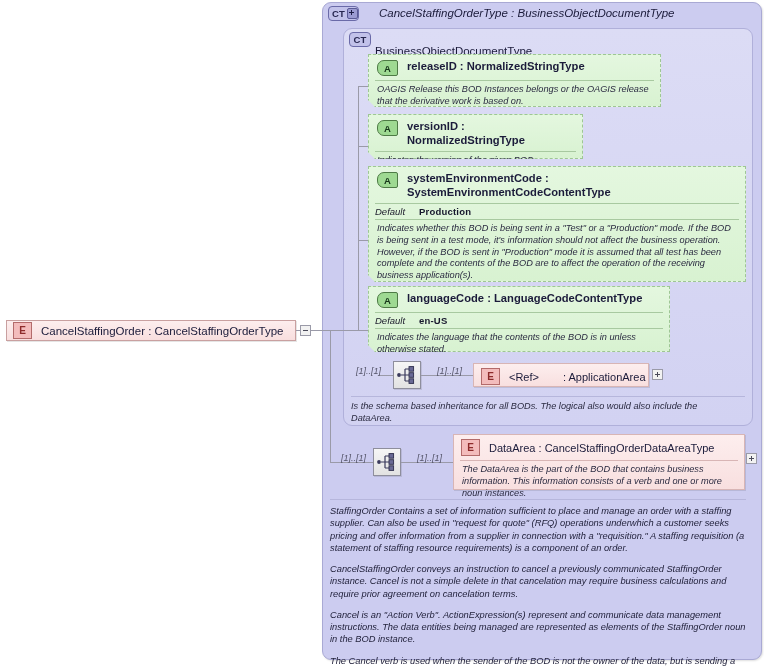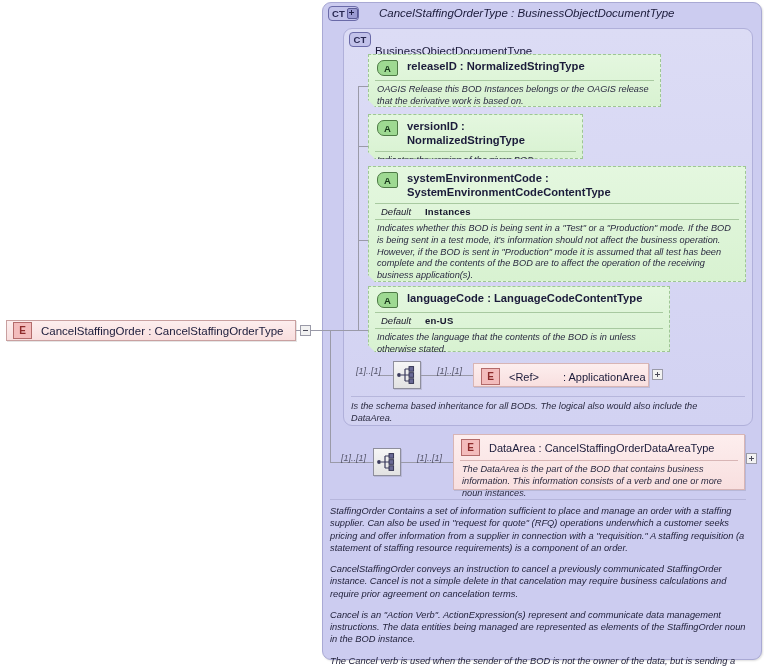--- a/index.html
+++ b/index.html
@@ -163,21 +163,21 @@
     font-weight: bold;
   }
   .attr-sep {
     height: 1px;
     background: #a8c9a0;
     margin: 0 6px;
   }
   .attr-default {
     display: flex;
     align-items: flex-start;
-    padding: 2px 6px 2px 12px;
+    padding: 2px 6px 2px 6px;
     font-size: 9.5px;
   }
   .attr-default .k {
     font-style: italic;
     color: #20202f;
     width: 44px;
     flex: none;
   }
   .attr-default .v {
     font-weight: bold;
@@ -325,21 +325,21 @@
   </div>
 
   <div class="attr-box" style="left:368px; top:166px; width:378px; height:116px;">
     <div class="attr-head">
       <span class="badge-a">A</span>
       <span class="attr-name" style="max-width:330px; display:inline-block;">systemEnvironmentCode : SystemEnvironmentCodeContentType</span>
     </div>
     <div class="attr-sep"></div>
     <div class="attr-default">
       <span class="k">Default</span>
-      <span class="v">Instances</span>
+      <span class="v">Production</span>
     </div>
     <div class="attr-sep"></div>
     <div class="attr-doc">Indicates whether this BOD is being sent in a "Test" or a "Production" mode. If the BOD is being sent in a test mode, it's information should not affect the business operation. However, if the BOD is sent in "Production" mode it is assumed that all test has been complete and the contents of the BOD are to affect the operation of the receiving business application(s).</div>
   </div>
 
   <div class="attr-box" style="left:368px; top:286px; width:302px; height:66px;">
     <div class="attr-head">
       <span class="badge-a">A</span>
       <span class="attr-name">languageCode : LanguageCodeContentType</span>
     </div>

